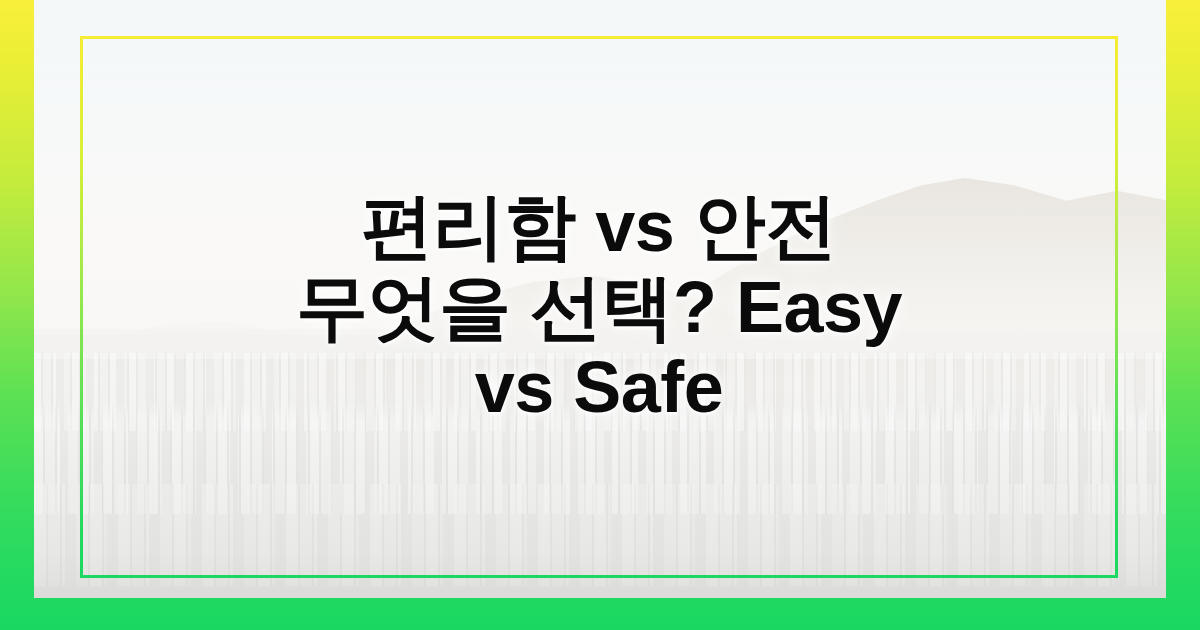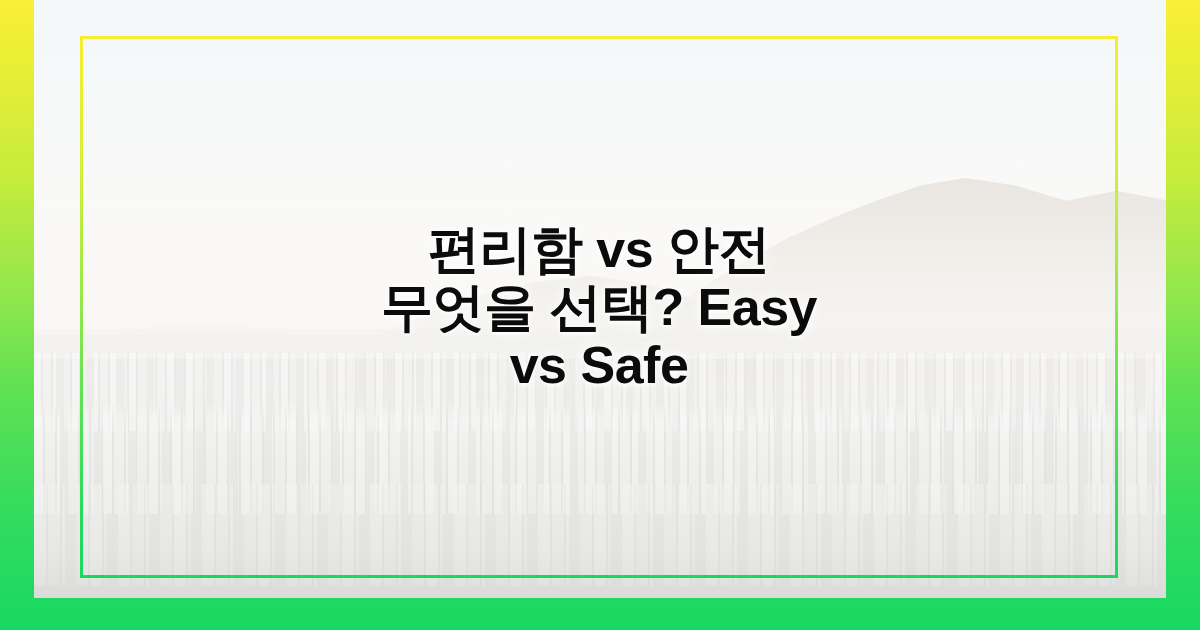--- a/index.html
+++ b/index.html
@@ -208,21 +208,21 @@
     display:flex;
     flex-direction:column;
     align-items:center;
     justify-content:center;
     padding:0 40px;
   }
 
   #title-text {
     font-family:"Liberation Sans", sans-serif;
     font-weight:700;
-    font-size:52px;
+    font-size:72px;
     line-height:1.12;
     letter-spacing:-0.5px;
     color:#0b0b0b;
     text-align:center;
     text-shadow:
       0 0 10px rgba(255,255,255,.85),
       0 0 22px rgba(255,255,255,.7),
       0 2px 3px rgba(255,255,255,.9);
     max-width:880px;
     white-space:pre-line;

